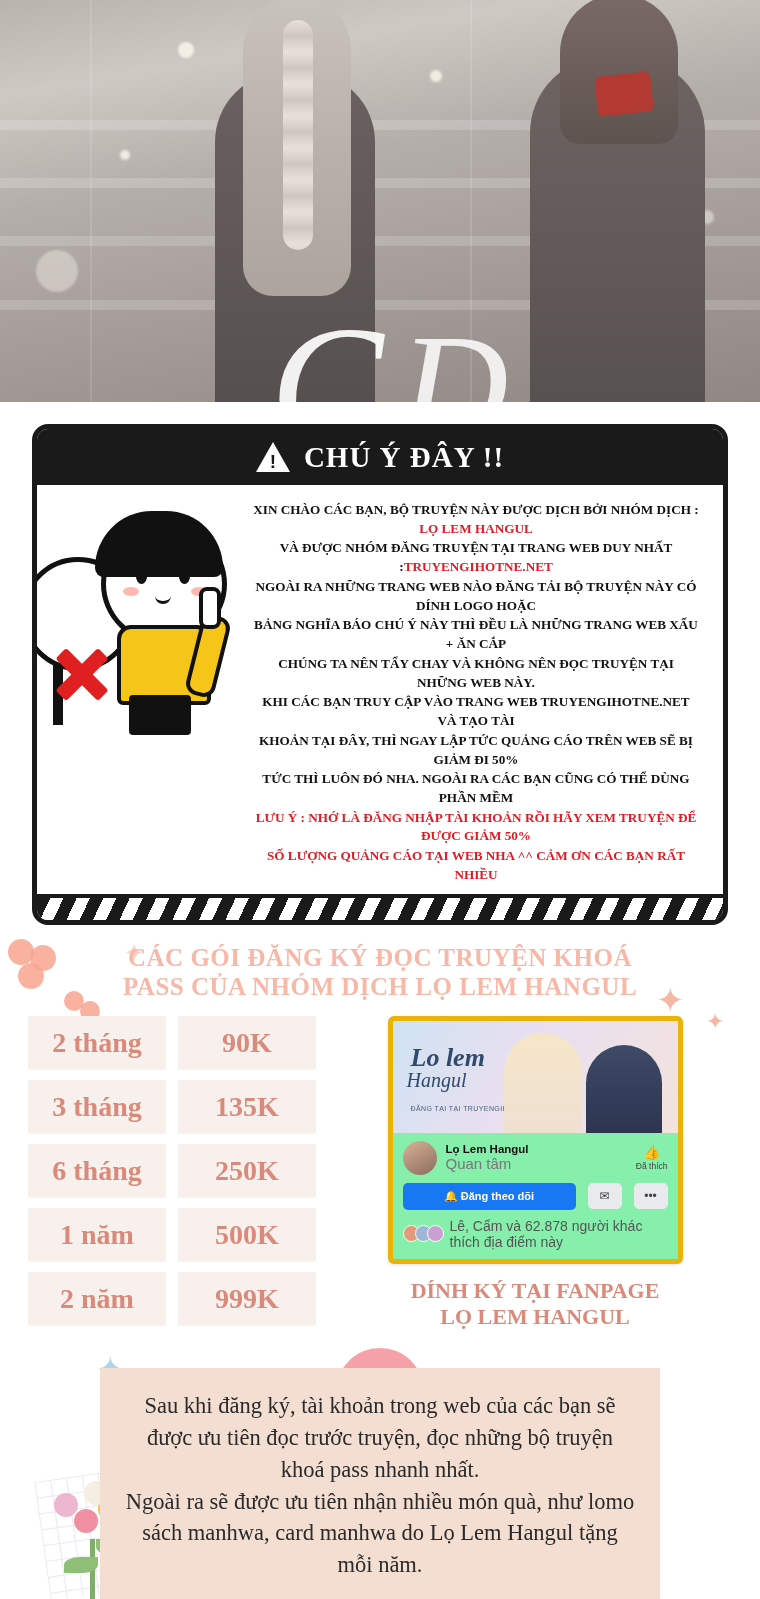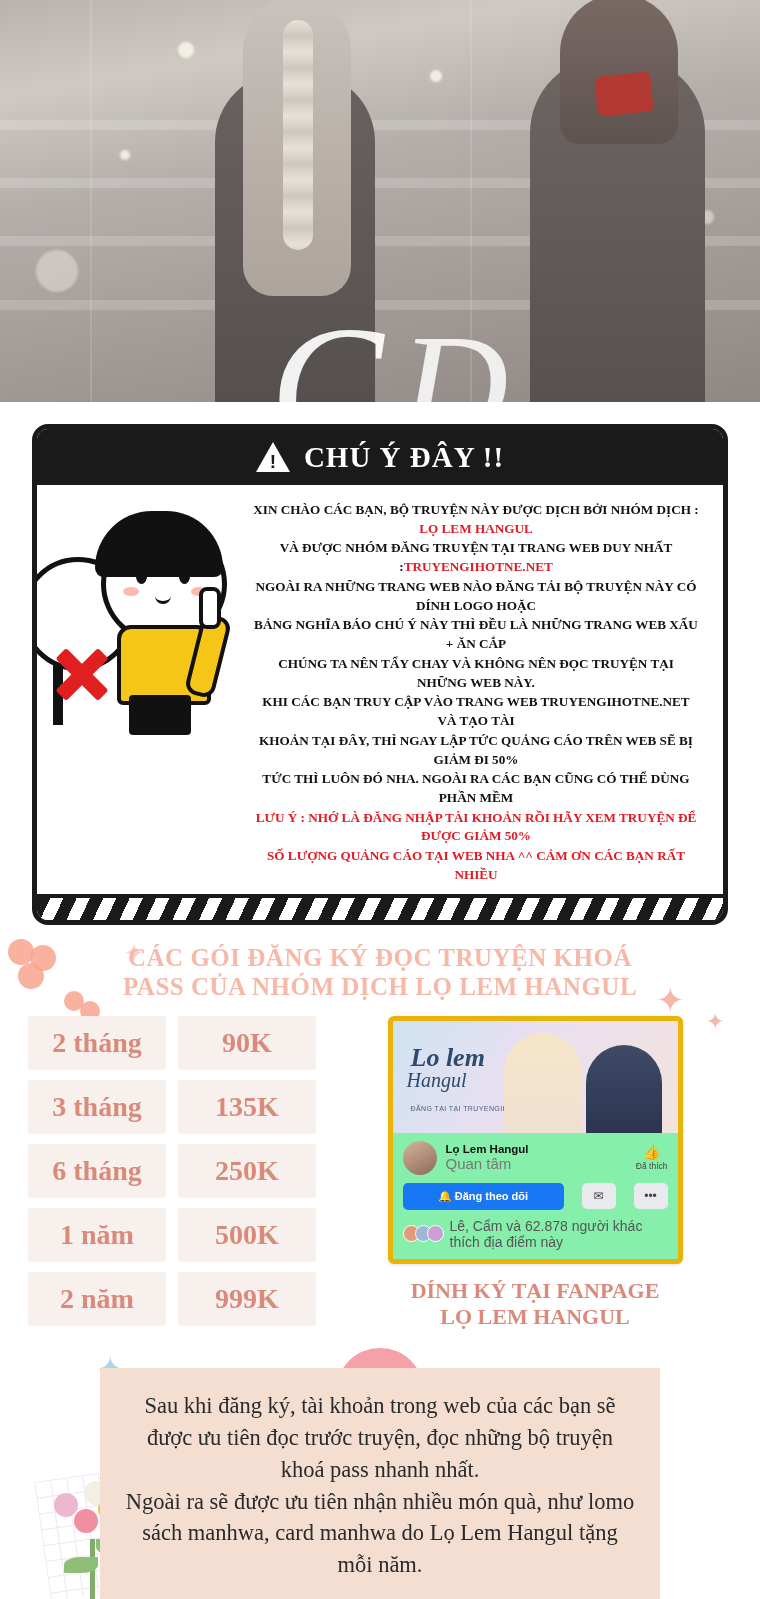--- a/index.html
+++ b/index.html
@@ -181,21 +181,21 @@
   .fb-row{display:flex;align-items:center;padding:8px 10px;gap:9px;}
   .fb-ava{
     width:34px;height:34px;border-radius:50%;flex:0 0 34px;
     background:linear-gradient(150deg,#d9b49a,#8a6a5b);
   }
   .fb-name{font-size:11.5px;font-weight:bold;color:#111;font-family:"Liberation Sans",sans-serif;}
   .fb-sub{font-size:15px;color:#777;font-family:"Liberation Sans",sans-serif;}
   .fb-like{margin-left:auto;text-align:center;}
   .fb-thumb{font-size:14px;color:#1877f2;}
   .fb-like-label{font-size:8.5px;color:#444;font-family:"Liberation Sans",sans-serif;}
-  .fb-actions{display:flex;gap:18px;padding:0 10px 8px 10px;align-items:center;}
+  .fb-actions{display:flex;gap:12px;padding:0 10px 8px 10px;align-items:center;}
   .fb-follow{
     flex:1;background:#1877f2;color:#fff;font-size:11px;font-weight:bold;text-align:center;
     padding:7px 0;border-radius:5px;font-family:"Liberation Sans",sans-serif;
   }
   .fb-ic{
     width:34px;height:26px;border-radius:5px;background:#e9eaee;color:#444;font-size:12px;
     display:flex;align-items:center;justify-content:center;font-family:"Liberation Sans",sans-serif;
   }
   .fb-foot{display:flex;align-items:center;gap:6px;padding:0 10px 9px 10px;}
   .fb-faces{display:flex;}

